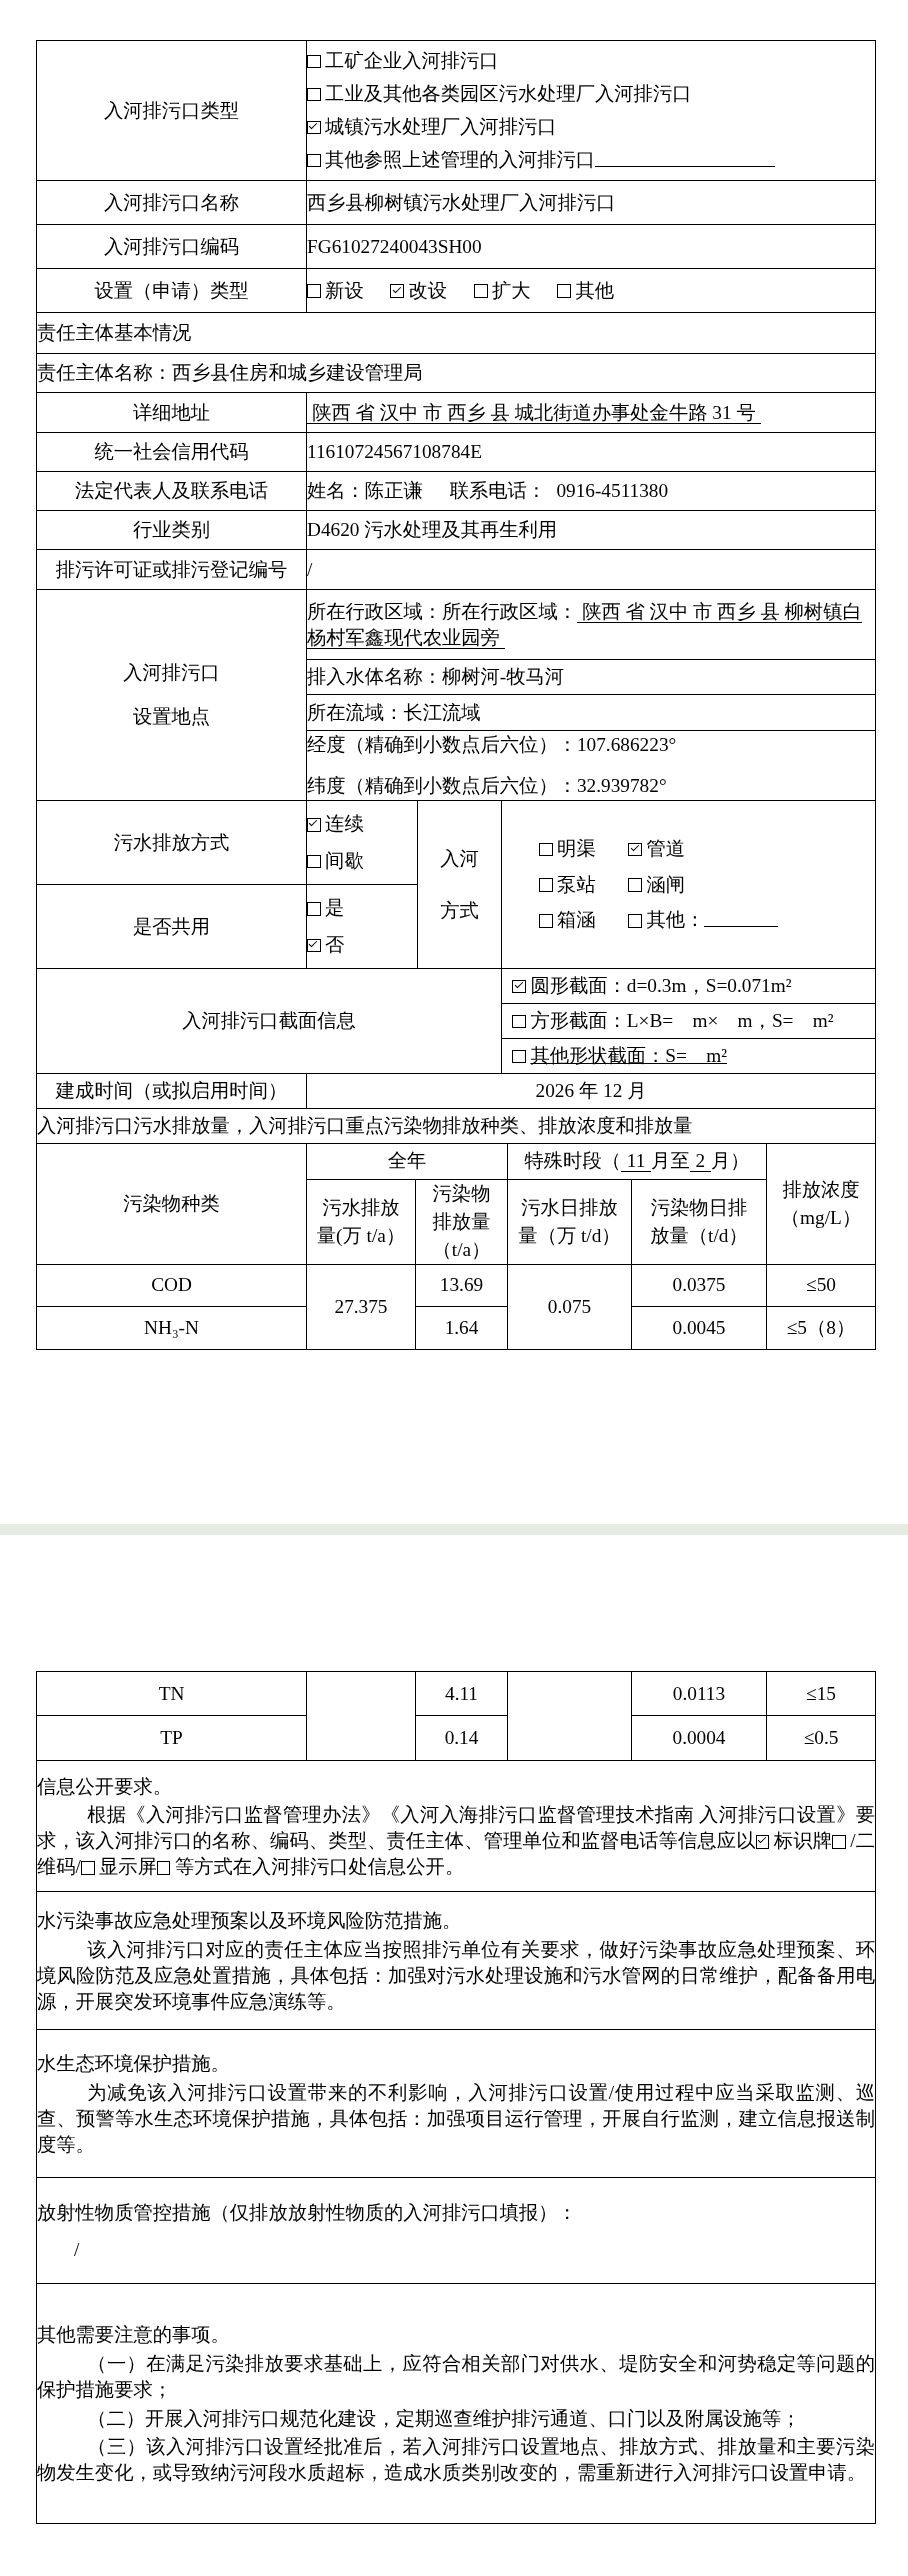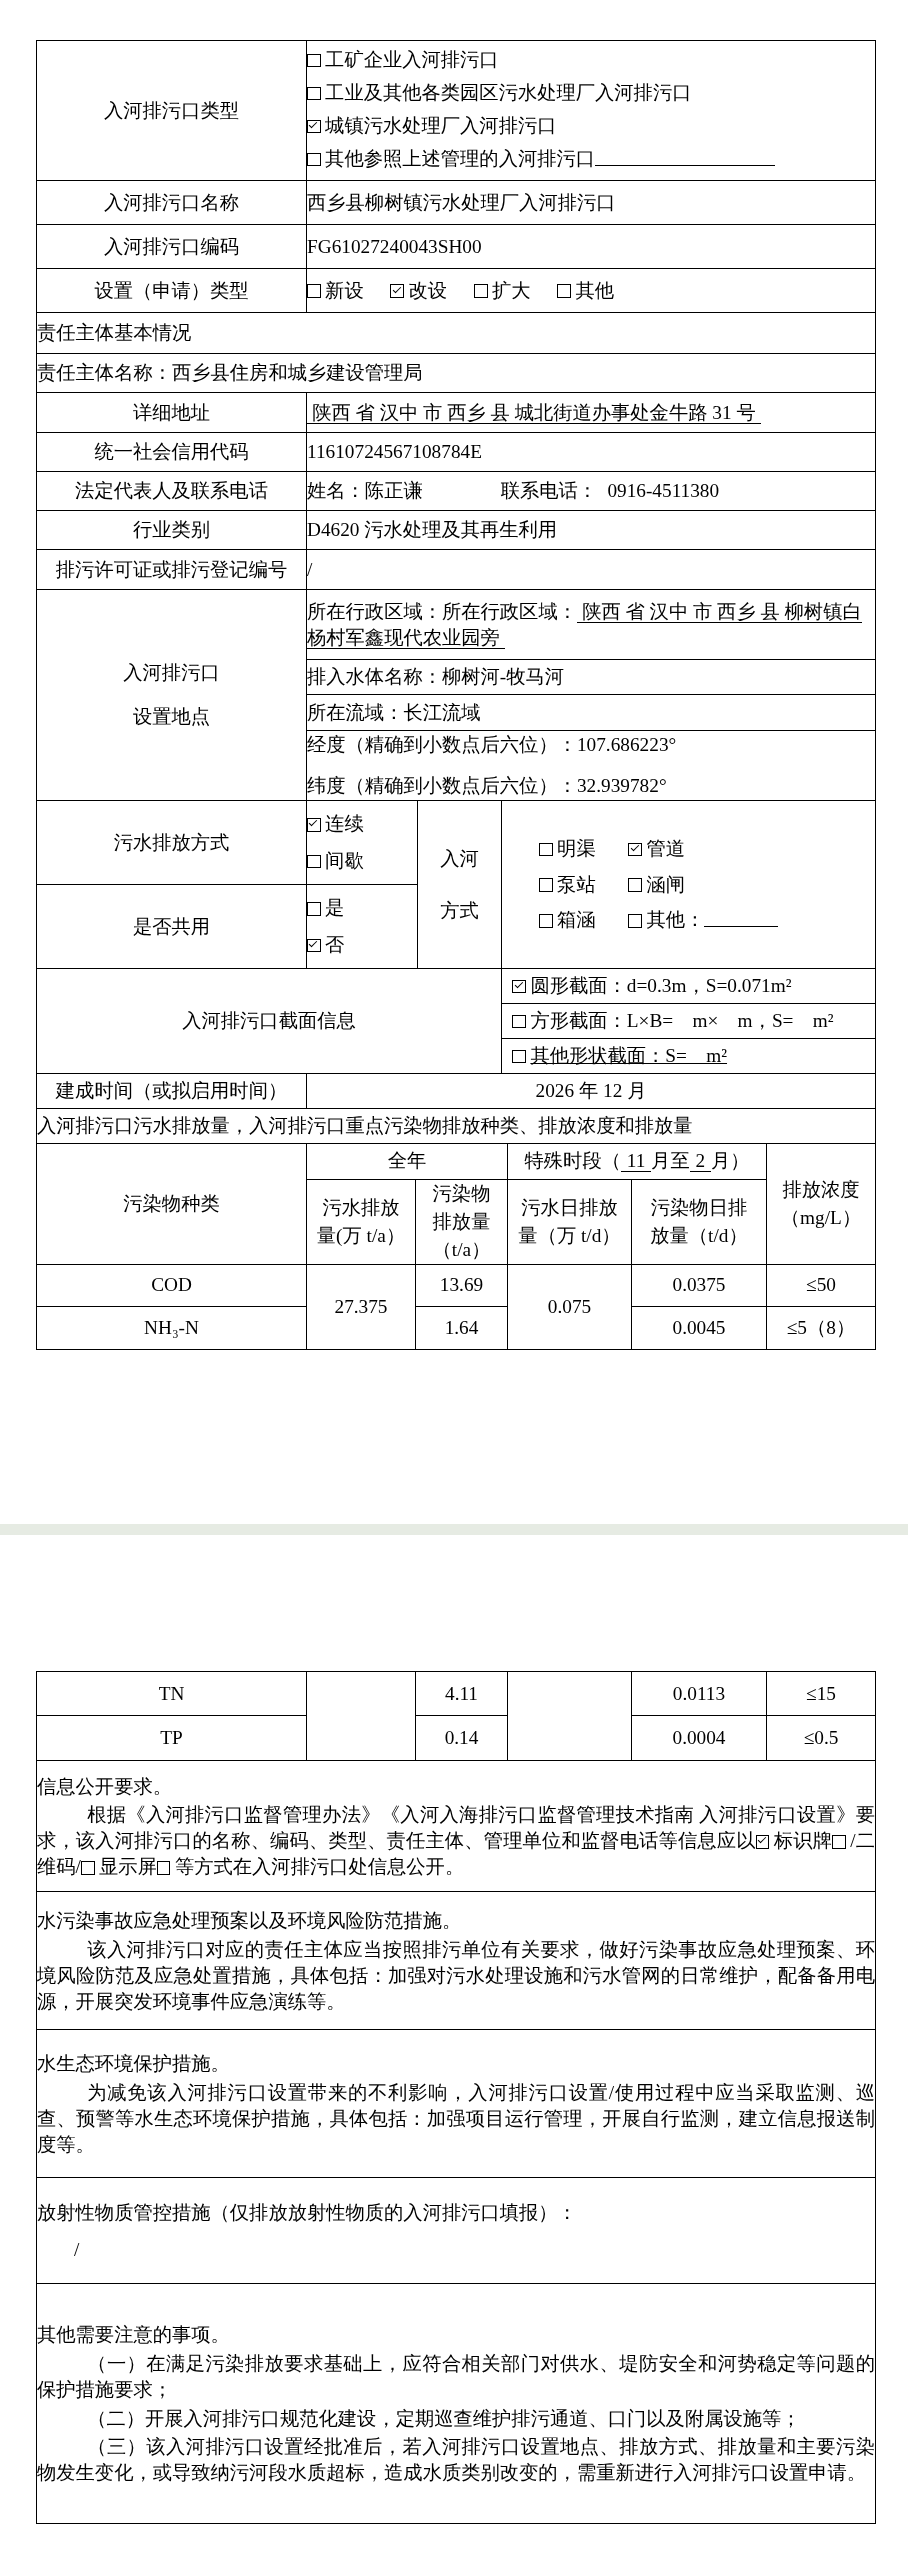--- a/index.html
+++ b/index.html
@@ -15,21 +15,21 @@
   table.frm td{
     border:1.3px solid #000;font-size:19.3px;line-height:1.35;
     vertical-align:middle;padding:0;overflow:hidden;
   }
   table.t-main{margin-top:40px;}
   table.t-poll{margin-top:-1.3px;}
   table.t-page2{margin-top:136px;}
   .lbl{text-align:center;}
   .val{padding-left:16.7px;}
   .sect{text-align:left;padding-left:10.3px;}
-  .bigopts .opt{margin:7px 0;white-space:nowrap;font-family:Liberation Mono, monospace;}
+  .bigopts .opt{margin:7px 0;white-space:nowrap;}
   .inlineopts .opt{display:inline-block;margin-right:22px;white-space:nowrap;}
   .cb{
     display:inline-block;width:11.6px;height:11.6px;border:1.3px solid #000;
     margin-right:4.5px;vertical-align:-1.3px;position:relative;background:#fff;
   }
   .cb.checked::after{
     content:"";position:absolute;left:1.3px;top:1.3px;width:7px;height:3.2px;
     border-left:1.9px solid #000;border-bottom:1.9px solid #000;
     transform:rotate(-45deg);
   }
@@ -39,21 +39,21 @@
   .w115{width:74px;}
   .gap28{margin-bottom:18px;}
   .gap26{margin-bottom:26px;}
   .gap24{margin-bottom:15.5px;}
   .loc-admin{line-height:1.8;padding-right:9px;}
   .coords div{white-space:nowrap;}
   .cbcol .opt{margin:10.3px 0;white-space:nowrap;}
   .entryopts .optline{margin:9.7px 0;white-space:nowrap;}
   .entryopts .pair2{margin-left:28px;}
   .completion-val{padding-left:48px;text-align:center;}
-  .phone-part{margin-left:78px;}
+  .phone-part{margin-left:27px;}
   .phone-num{margin-left:10.3px;}
   .hdr-multiline div{line-height:1.45;text-align:center;}
   .num-ul{border-bottom:1.3px solid #000;padding:0 5.8px;}
   .txtcell{vertical-align:top;text-align:justify;padding:7.7px 9px 0 11.6px;line-height:1.78;}
   .celltitle{margin:1.3px 0 0 0;font-family:Liberation Serif, serif;}
   .para{text-indent:2.6em;margin:2.6px 0 0 0;}
   .slash-val{padding-left:37px;margin-top:11.6px;}
   .separator{height:11.6px;background:#e6ebe3;margin-top:174px;width:908px;}
 </style>
 </head>

